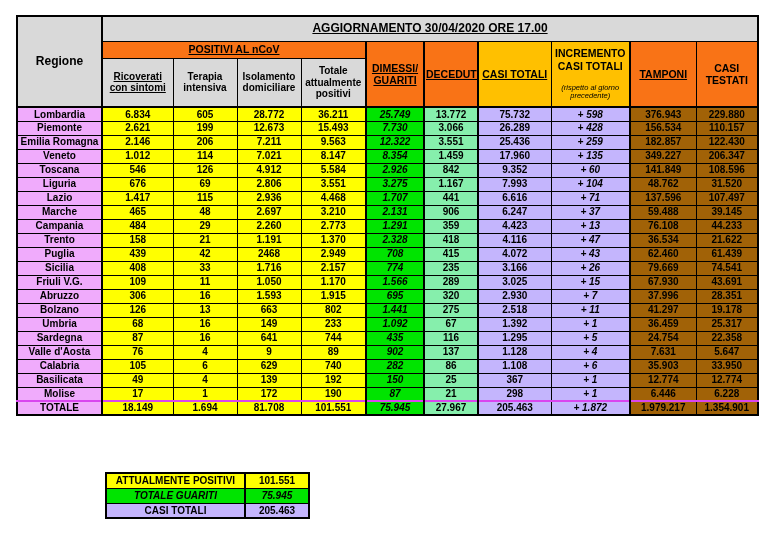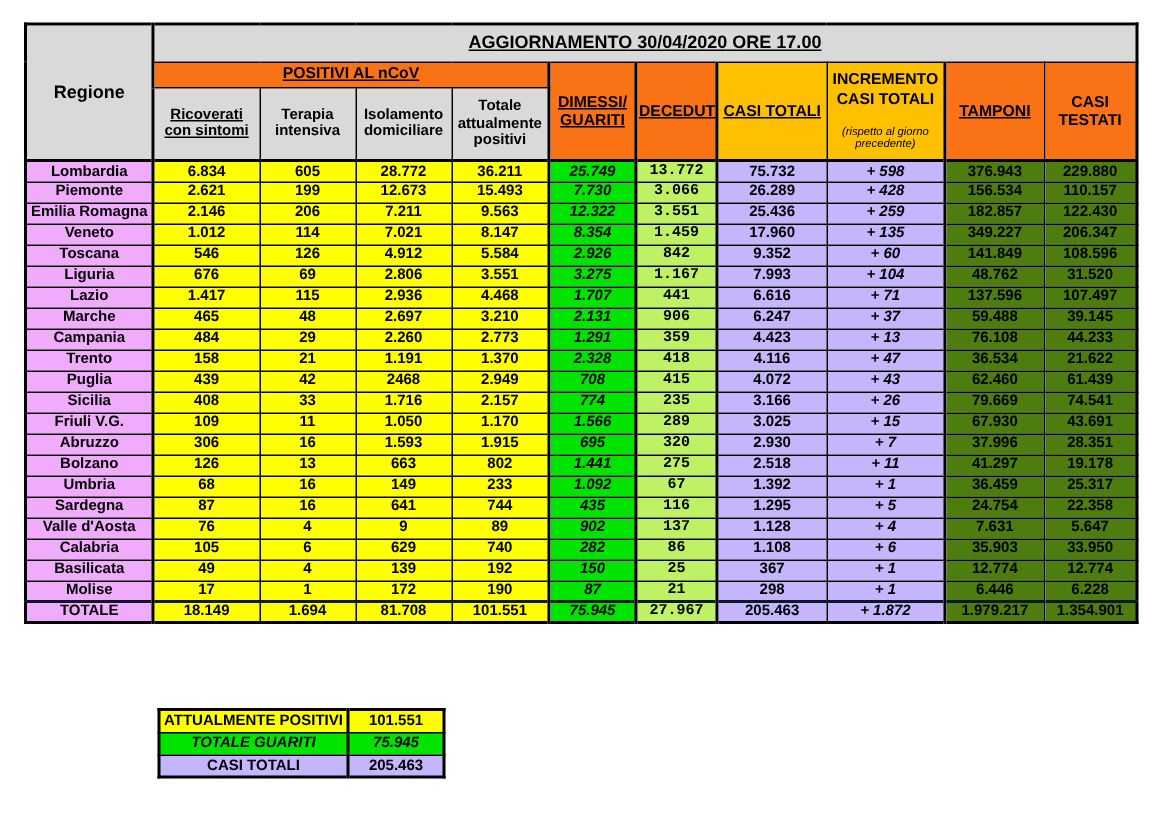--- a/index.html
+++ b/index.html
@@ -20,50 +20,50 @@
     padding:0 1px; overflow:hidden;
   }
   tr.title-row th { height:25px; font-size:12px; background:#D9D9D9; }
   tr.group-row th { height:17px; background:#f97316; font-size:10.5px; }
   tr.sub-row th   { height:49px; background:#D9D9D9; font-size:10px; }
   th.regione-hdr  { background:#D9D9D9; font-size:10.5px; }
   th.hdr-orange   { background:#FFC000 !important; }
   .hdr-note { display:block; font-weight:normal; font-style:italic; font-size:7.5px; line-height:1.1; margin-top:12px; }
 
   table.main tbody td { height:14px; }
-  tr.total-row td { border-top:2px solid #0f172a; height:16px; }
+  tr.total-row td { border-top:2px solid #d946ef; height:16px; }
   thead { border-bottom:2px solid #000; }
 
   .c-region { background:#f0abfc; }
   .c-yellow { background:#FFFF00; }
   .c-green  { background:#00E400;font-style:italic; }
-  .c-red    { background:#bef264;font-family:Liberation Mono, monospace; }
+  .c-red    { background:#86efac; }
   .c-orange { background:#c4b5fd; }
-  .c-gray   { background:#4d7c0f;margin-top:12px; }
+  .c-gray   { background:#a16207;margin-top:12px; }
   .c-ital   { font-style:italic; }
 
   
   table.main tbody td:nth-child(2),
   table.main tbody td:nth-child(6),
   table.main tbody td:nth-child(7),
   table.main tbody td:nth-child(8),
   table.main tbody td:nth-child(10) { border-left-width:2px; }
   th.bl2 { border-left-width:2px !important;text-decoration:underline; }
 
   table.summary {
     position:absolute; left:105px; top:472px;
     border-collapse:collapse; table-layout:fixed;
     border:2px solid #000;
   }
   table.summary td {
     border:1px solid #000; height:15px;
     font-weight:bold; font-size:10px; text-align:center; vertical-align:middle;
     padding:0 2px;
   }
-  table.summary td.sum-label { width:126px; }
+  table.summary td.sum-label { width:139px; }
   table.summary td.sum-value { width:64px; border-left-width:2px; }
 </style>
 </head>
 <body>
 
 <div class="screen">
 
   <table class="main">
     <colgroup>
       <col style="width:85px">

